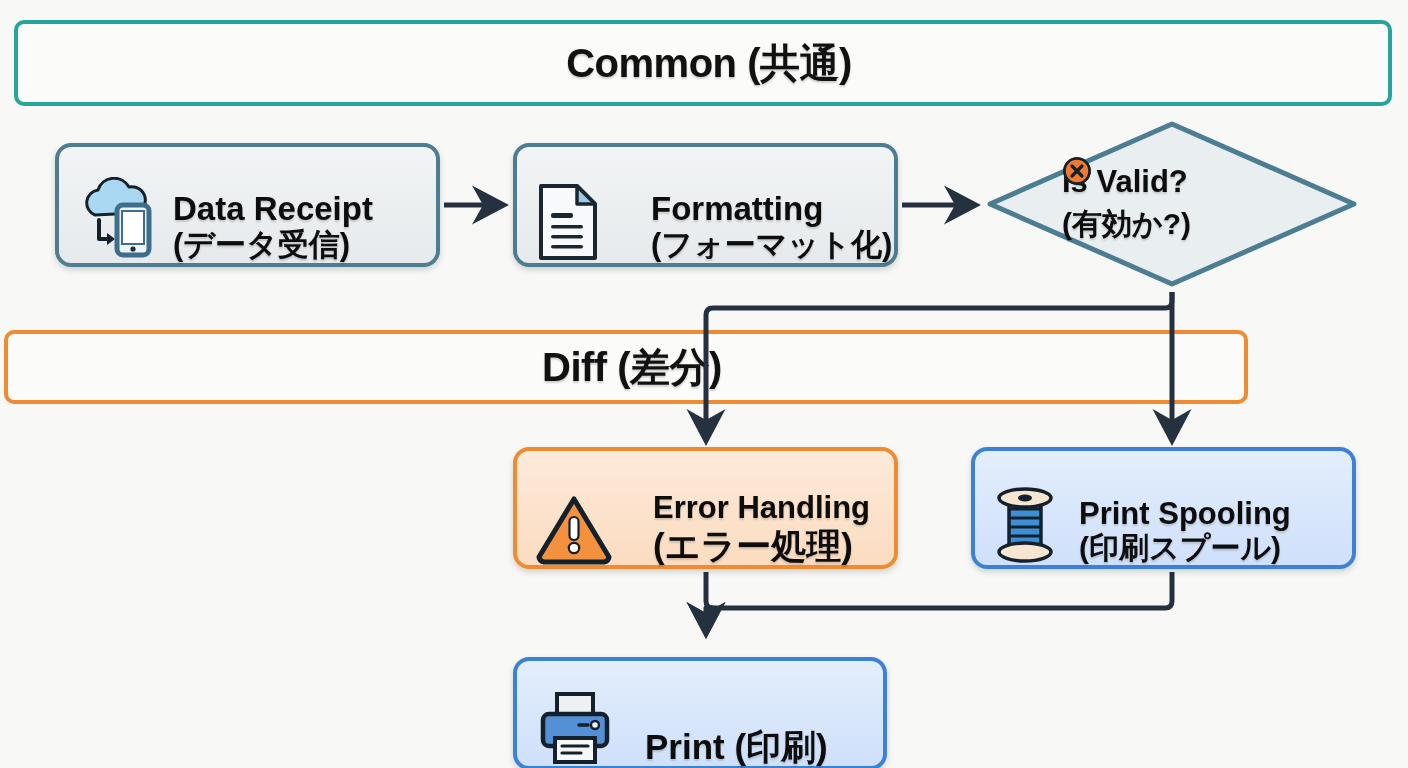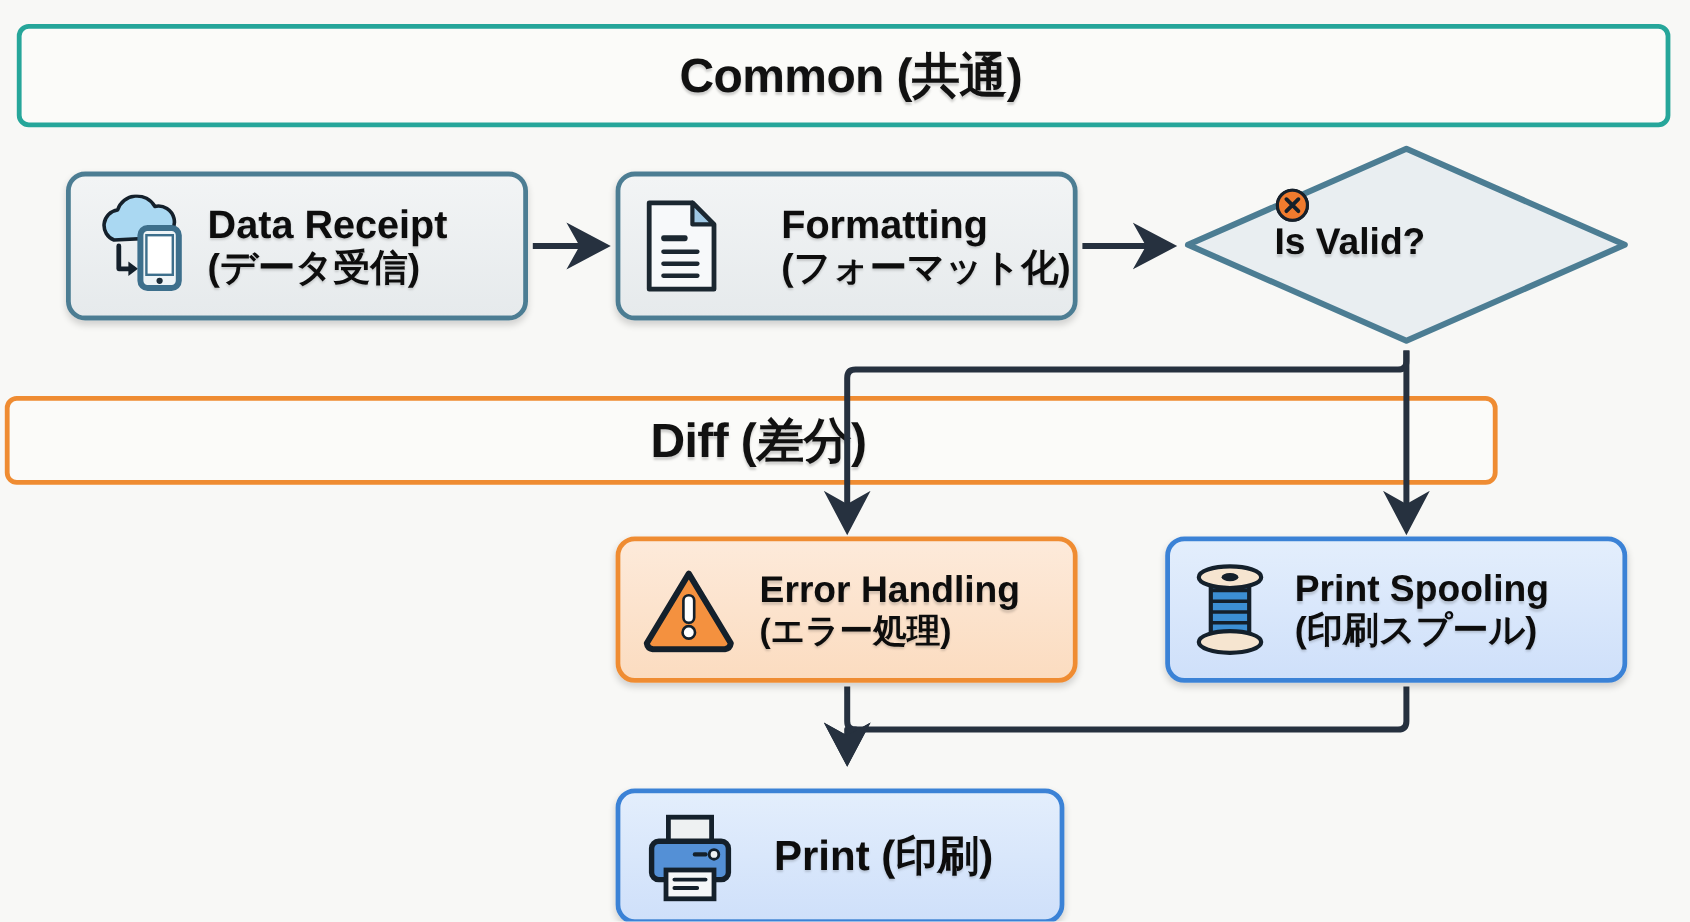--- a/index.html
+++ b/index.html
@@ -52,21 +52,21 @@
     left: 4px; top: 330px; width: 1244px; height: 74px;
     border: 4px solid #ef8c32;
   }
 
   
   .node {
     position: absolute;
     box-sizing: border-box;
     border-radius: 16px;
     display: flex;
-    align-items: center;
+    align-items: flex-end;
     z-index: 20;
     box-shadow: 0 3px 6px rgba(0,0,0,0.16);
   }
   .node .icon {
     flex: 0 0 auto;
     display: flex;
     align-items: center;
     justify-content: center;
   }
   .node .labels {
@@ -82,39 +82,40 @@
     white-space: nowrap;
   }
 
   .node.grey {
     background: linear-gradient(180deg, #f2f4f5 0%, #e6eaec 100%);
     border: 4px solid #4c7d93;
   }
   .node.orange {
     background: linear-gradient(180deg, #fdeada 0%, #fbdcc0 100%);
     border: 4px solid #ef8c32;
+    gap: 20px;
   }
   .node.blue {
     background: linear-gradient(180deg, #e3eefc 0%, #cfe0fa 100%);
     border: 4px solid #3b82d6;
   }
 
   
   #node-data-receipt { left: 55px;  top: 143px; width: 385px; height: 124px; padding: 0 14px; }
   #node-formatting   { left: 513px; top: 143px; width: 385px; height: 124px; padding: 0 18px; gap: 28px; }
   #node-error        { left: 513px; top: 447px; width: 385px; height: 122px; padding: 0 18px; }
   #node-spooling     { left: 971px; top: 447px; width: 385px; height: 122px; padding: 0 18px; }
   #node-print        { left: 513px; top: 640px; width: 374px; height: 113px; padding: 0 18px; margin-top: 17px; }
 
   #node-data-receipt .label-en { font-size: 33px; }
   #node-data-receipt .label-jp { font-size: 31px; }
   #node-formatting .label-en   { font-size: 33px; }
   #node-formatting .label-jp   { font-size: 31px; }
   #node-error .label-en        { font-size: 31px; }
-  #node-error .label-jp        { font-size: 28px; }
+  #node-error .label-jp        { font-size: 35px; }
   #node-spooling .label-en     { font-size: 31px; }
   #node-spooling .label-jp     { font-size: 30px; }
   #node-print .label-en        { font-size: 35px; }
 
   #node-data-receipt .labels { margin-left: 14px; }
   #node-formatting .labels   { margin-left: 22px; }
   #node-error .labels        { margin-left: 20px; }
   #node-spooling .labels     { margin-left: 22px; }
   #node-print .labels        { margin-left: 30px; }
 
@@ -228,20 +229,21 @@
           <circle cx="15" cy="15" r="12.5" fill="#4dbfa8" stroke="#16202a" stroke-width="2.6"></circle>
           <path d="M8.5,15.4 L13,19.6 L21.5,10.6" fill="none" stroke="#16202a" stroke-width="3.2" stroke-linecap="round" stroke-linejoin="round"></path>
         </svg>
         <span class="label-en">Is Valid?</span>
       </div>
       <div class="decision-row">
         <svg width="30" height="30" viewBox="0 0 30 30">
           <circle cx="15" cy="15" r="12.5" fill="#f07b2e" stroke="#16202a" stroke-width="2.6"></circle>
           <path d="M10,10 L20,20 M20,10 L10,20" fill="none" stroke="#16202a" stroke-width="3.2" stroke-linecap="round"></path>
         </svg>
+        <span class="label-jp">(有効か?)</span>
       </div>
     </div>
   </div>
 
   <div class="node orange" id="node-error">
     <span class="icon">
       <svg width="78" height="72" viewBox="0 0 78 72">
         <path d="M39,6 L74,64 a6,6 0 0 1 -5,5 L9,69 a6,6 0 0 1 -5,-5 Z" fill="#f4913f" stroke="#14202b" stroke-width="5" stroke-linejoin="round"></path>
         <rect x="34.5" y="24" width="9" height="23" rx="4.5" fill="#ffffff" stroke="#14202b" stroke-width="2.2"></rect>
         <circle cx="39" cy="55" r="5.2" fill="#ffffff" stroke="#14202b" stroke-width="2.2"></circle>

